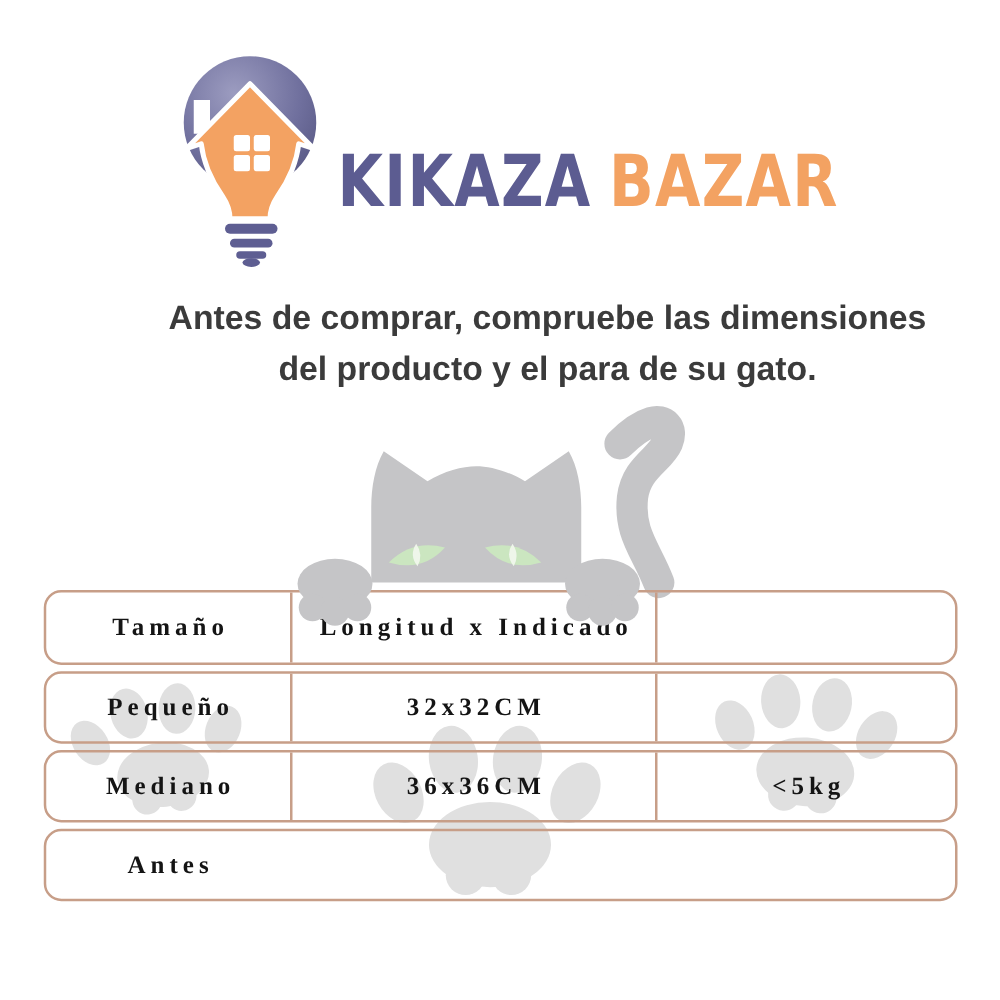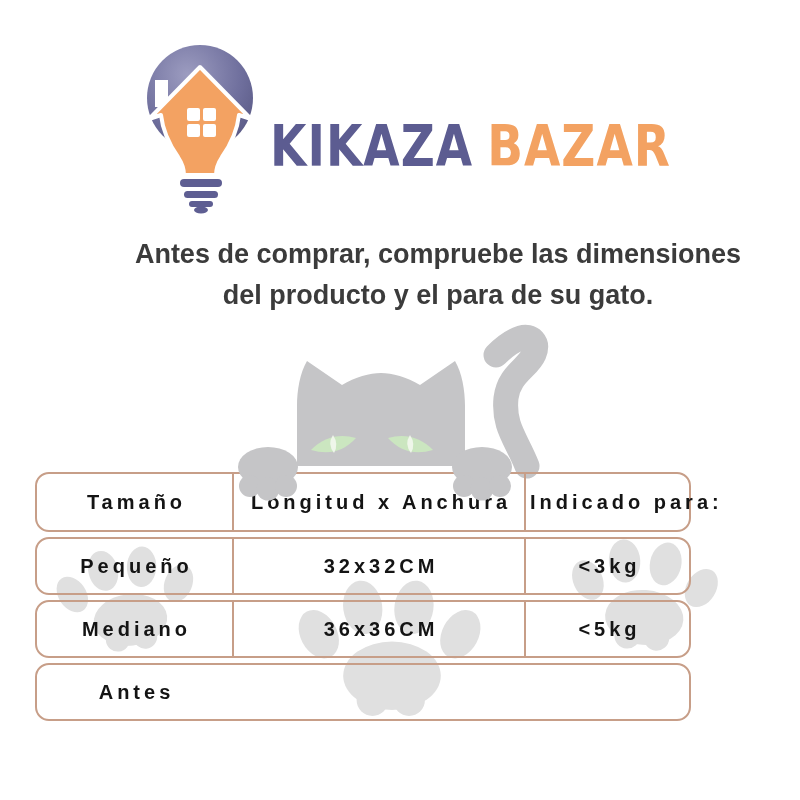--- a/index.html
+++ b/index.html
@@ -23,24 +23,25 @@
     font-size:27px;line-height:41px;font-weight:bold;
     color:var(--headline-text,#3B3B3B);
     padding-left:38px;
   }
   
   .scene-svg{position:absolute;left:0;top:0;width:800px;height:800px;z-index:0;}
   .hangpaws-svg{position:absolute;left:228px;top:440px;width:300px;height:62px;z-index:3;}
   
   .size-table{position:absolute;left:35px;top:472px;width:730px;z-index:1;}
   .trow{
-    box-sizing:border-box;width:656px;height:58px;margin-bottom:5px;
+    box-sizing:border-box;width:731px;height:58px;margin-bottom:5px;
     border:2px solid var(--table-border,#C79E88);border-radius:14px;
     display:grid;grid-template-columns:195px 294px auto;
     background:transparent;
+    font-family:Liberation Serif, serif;
   }
   .trow.header{height:60px;}
   .tcell{
     display:flex;align-items:center;justify-content:center;
     font-weight:bold;font-size:20px;letter-spacing:4px;padding-left:4px;
     color:var(--table-text,#141414);white-space:nowrap;
   }
   .tcell.mid{
     border-left:2px solid var(--table-border,#C79E88);
     border-right:2px solid var(--table-border,#C79E88);
@@ -117,27 +118,25 @@
     <g fill="var(--paw-print-gray,#E0E0E0)">
       <use href="#pawprint" transform="translate(128 596) scale(0.92) rotate(-6)"></use>
       <use href="#pawprint" transform="translate(392 644) scale(1.22)"></use>
       <use href="#pawprint" transform="translate(646 592) scale(0.98) rotate(4)"></use>
     </g>
   </svg>
 
   <div class="size-table">
     <div class="trow header">
       <div class="tcell">Tamaño</div>
-      <div class="tcell mid">Longitud x Anchura</div>
-      <div class="tcell">Indicado para:</div>
+      <div class="tcell mid">Longitud x Indicado</div>
     </div>
     <div class="trow">
       <div class="tcell">Pequeño</div>
       <div class="tcell mid">32x32CM</div>
-      <div class="tcell">&lt;3kg</div>
     </div>
     <div class="trow">
       <div class="tcell">Mediano</div>
       <div class="tcell mid">36x36CM</div>
       <div class="tcell">&lt;5kg</div>
     </div>
     <div class="trow">
       <div class="tcell">Antes</div>
     </div>
   </div>

